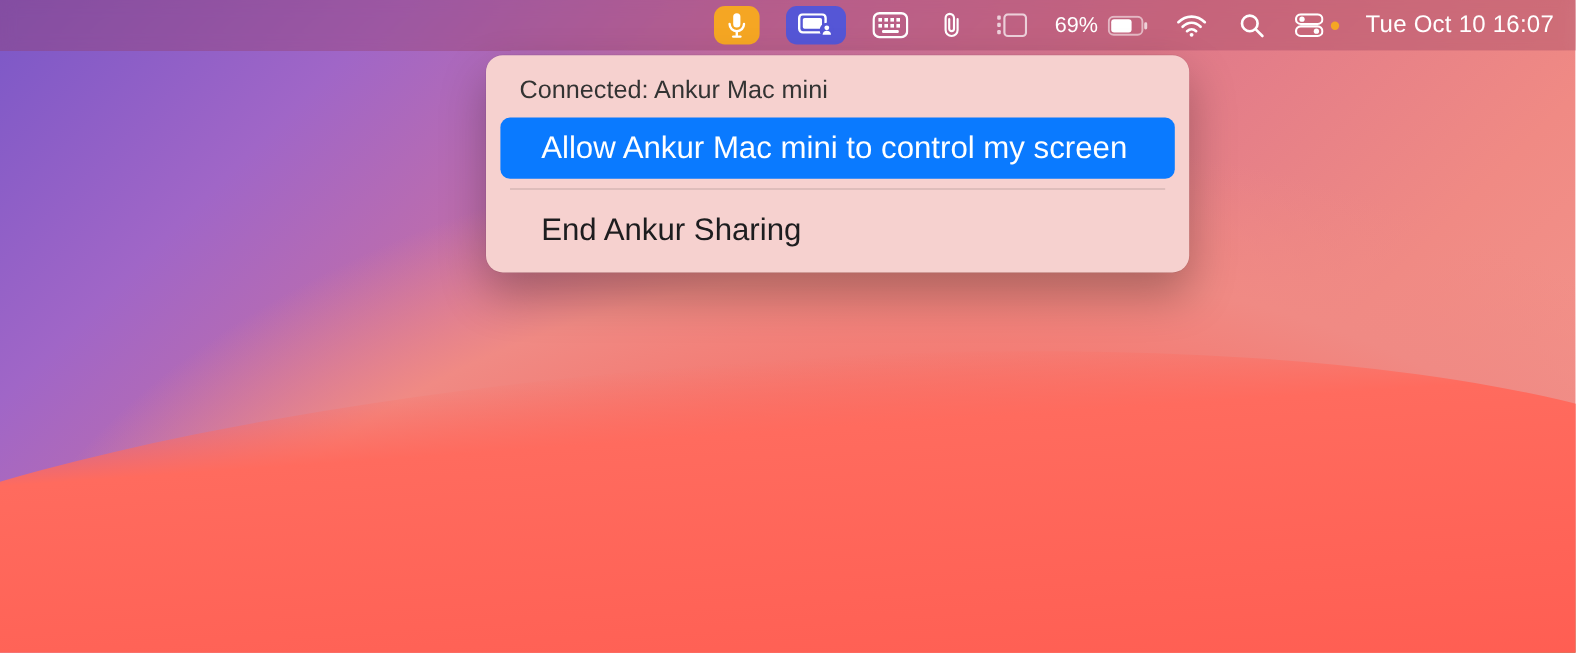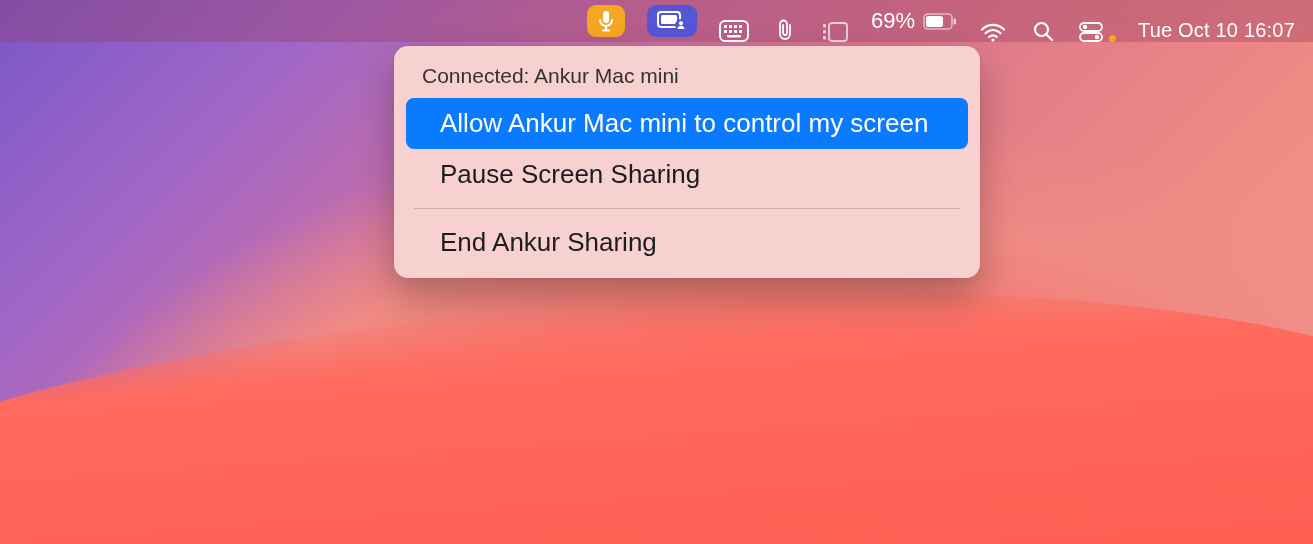--- a/index.html
+++ b/index.html
@@ -34,46 +34,46 @@
     display: flex;
     align-items: center;
     justify-content: flex-end;
     padding: 0 18px 0 0;
     gap: 22px;
     background: rgba(150, 60, 95, 0.35);
     backdrop-filter: blur(6px);
     color: #fff;
   }
 
-  .mb-item { display: flex; align-items: flex-end; justify-content: center; height: 42px; min-width: 28px; }
+  .mb-item { display: flex; align-items: center; justify-content: center; height: 42px; min-width: 28px; }
   .mb-item svg { display: block; }
 
   .pill {
     border-radius: 9px;
     padding: 4px 10px;
     height: 32px;
     display: flex; align-items: center; justify-content: center;
   }
   .pill.orange { background: #f5a623; }
   .pill.indigo { background: #5556d6; }
 
   .clock {
     font-size: 20px;
     font-weight: 500;
     letter-spacing: 0.2px;
     white-space: nowrap;
     color: #fff;
   }
-  .battery-wrap { display: flex; align-items: center; gap: 8px; font-size: 22px; color: #fff; }
+  .battery-wrap { display: flex; align-items: center; gap: 8px; font-size: 18px; color: #fff; }
 
   
   .dropdown {
     position: absolute;
     top: 46px;
-    left: 394px;
+    left: 405px;
     width: 586px;
     background: #f6d1cf;
     border-radius: 14px;
     box-shadow: 0 18px 38px rgba(0,0,0,0.28), 0 0 0 0.5px rgba(0,0,0,0.08);
     padding: 10px 6px;
     color: #1d1d1f;
   }
   .dropdown .header {
     padding: 8px 22px 10px;
     font-size: 21px;
@@ -209,18 +209,17 @@
     </div>
 
     <div class="mb-item clock">
       <span>Tue Oct 10  16:07</span>
     </div>
   </div>
 
   <div class="dropdown">
     <div class="header">Connected: Ankur Mac mini</div>
     <div class="item highlight">Allow Ankur Mac mini to control my screen</div>
-    <div class="item">Pause Screen Sharing</div>
     <div class="sep"></div>
     <div class="item">End Ankur Sharing</div>
   </div>
 
 </div>
 
 </body></html>

